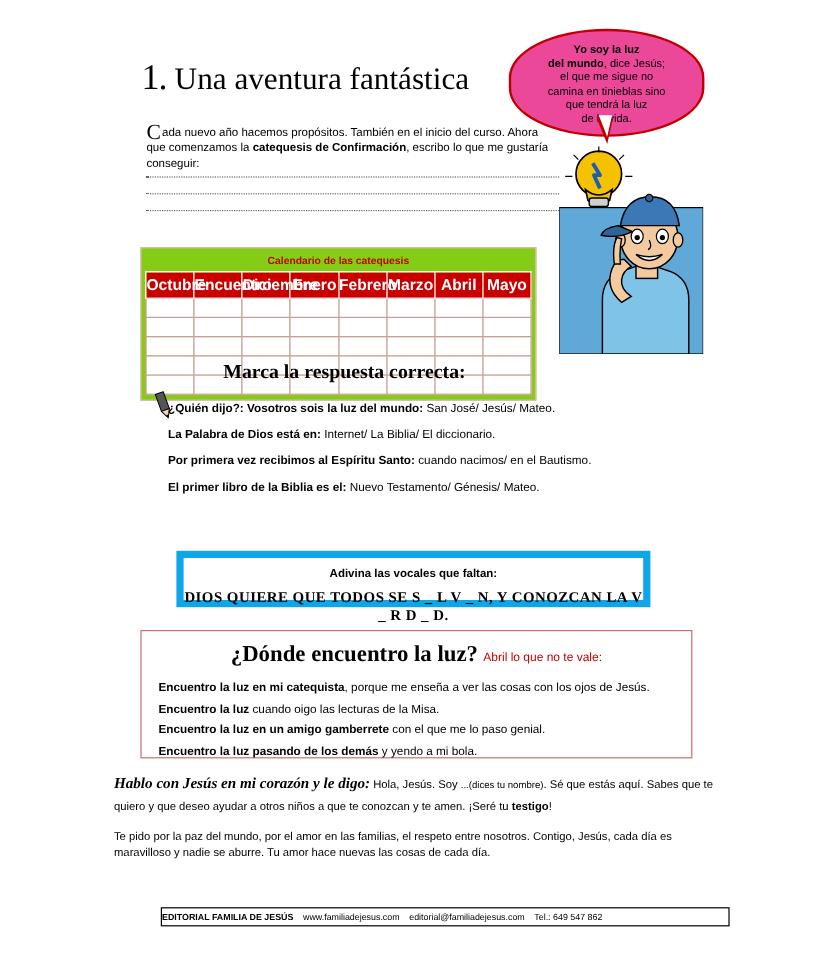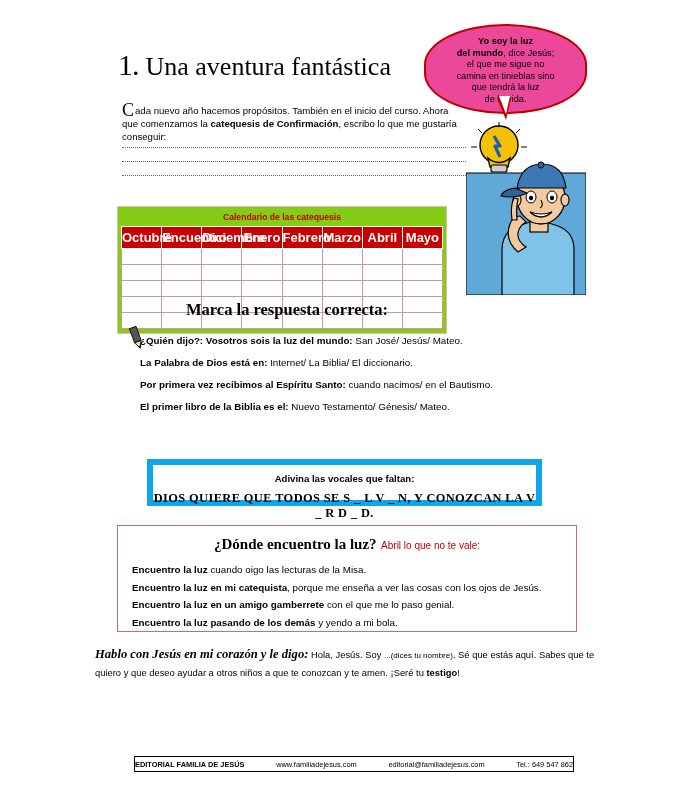--- a/index.html
+++ b/index.html
@@ -208,21 +208,21 @@
     border: 1px solid #d06b74;
     box-sizing: border-box;
   }
   .luz-head {
     text-align: center;
     margin-top: 9px;
     white-space: nowrap;
   }
   .luz-head .h1 {
     font-family: "Liberation Serif", serif;
-    font-size: 15px;
+    font-size: 19px;
     font-weight: bold;
   }
   .luz-head .h2 {
     font-size: 10px;
     color: #c00000;
   }
   .luz-lines {
     margin-top: 8px;
     padding-left: 14px;
     font-size: 9.8px;
@@ -257,27 +257,27 @@
   .hablo .p2 { margin-top: 10px; }
   .hablo .p3 { margin-top: 10px; }
   .hablo b { font-weight: bold; }
   .small-note { font-size: 8px; }
 
   
   .footer {
     position: absolute;
     left: 134px;
     top: 756px;
-    width: 440px;
+    width: 474px;
     height: 16px;
     border: 1px solid #000;
     box-sizing: border-box;
     display: flex;
     align-items: center;
-    justify-content: space-between;
+    justify-content: flex-start;
     gap: 8px;
     font-size: 7.4px;
   }
   .footer .ed { font-weight: bold; }
 
   
   .illus {
     position: absolute;
     left: 466px;
     top: 120px;
@@ -452,29 +452,30 @@
     <div class="t1">Adivina las vocales que faltan:</div>
     <div class="t2">DIOS QUIERE QUE TODOS SE S _ L V _ N, Y CONOZCAN LA V _ R D _ D.</div>
   </div>
 
   <div class="luz">
     <div class="luz-head">
       <span class="h1">¿Dónde encuentro la luz?</span>
       <span class="h2">Abril lo que no te vale:</span>
     </div>
     <div class="luz-lines">
+      <div><b>Encuentro la luz en mi catequista</b><span>, porque me enseña a ver las cosas con los ojos de  Jesús.</span></div>
       <div><b>Encuentro la luz</b><span> cuando oigo las lecturas de la Misa.</span></div>
-      <div><b>Encuentro la luz en mi catequista</b><span>, porque me enseña a ver las cosas con los ojos de  Jesús.</span></div>
       <div><b>Encuentro la luz en un amigo gamberrete</b><span> con el que me lo paso genial.</span></div>
       <div><b>Encuentro la luz pasando de los demás</b><span> y yendo a mi bola.</span></div>
     </div>
   </div>
 
   <div class="hablo">
     <p class="p1"><span class="lead">Hablo con Jesús en mi corazón y le digo:</span><span> Hola, Jesús. Soy </span><span class="small-note">...(dices tu nombre)</span><span>. Sé que estás aquí. Sabes que te quiero y que deseo ayudar a otros niños a que te conozcan y te amen. ¡Seré tu </span><b>testigo</b><span>!</span></p>
+    <p class="p2">Te pido por la paz del mundo, por el amor en las familias, el respeto entre nosotros. Contigo, Jesús, cada día es maravilloso y nadie se aburre. Tu amor hace nuevas las cosas de cada día.</p>
   </div>
 
   <div class="footer">
     <span class="ed">EDITORIAL FAMILIA DE JESÚS</span>
     <span>www.familiadejesus.com</span>
     <span>editorial@familiadejesus.com</span>
     <span>Tel.: 649 547 862</span>
   </div>
 
 </div>

